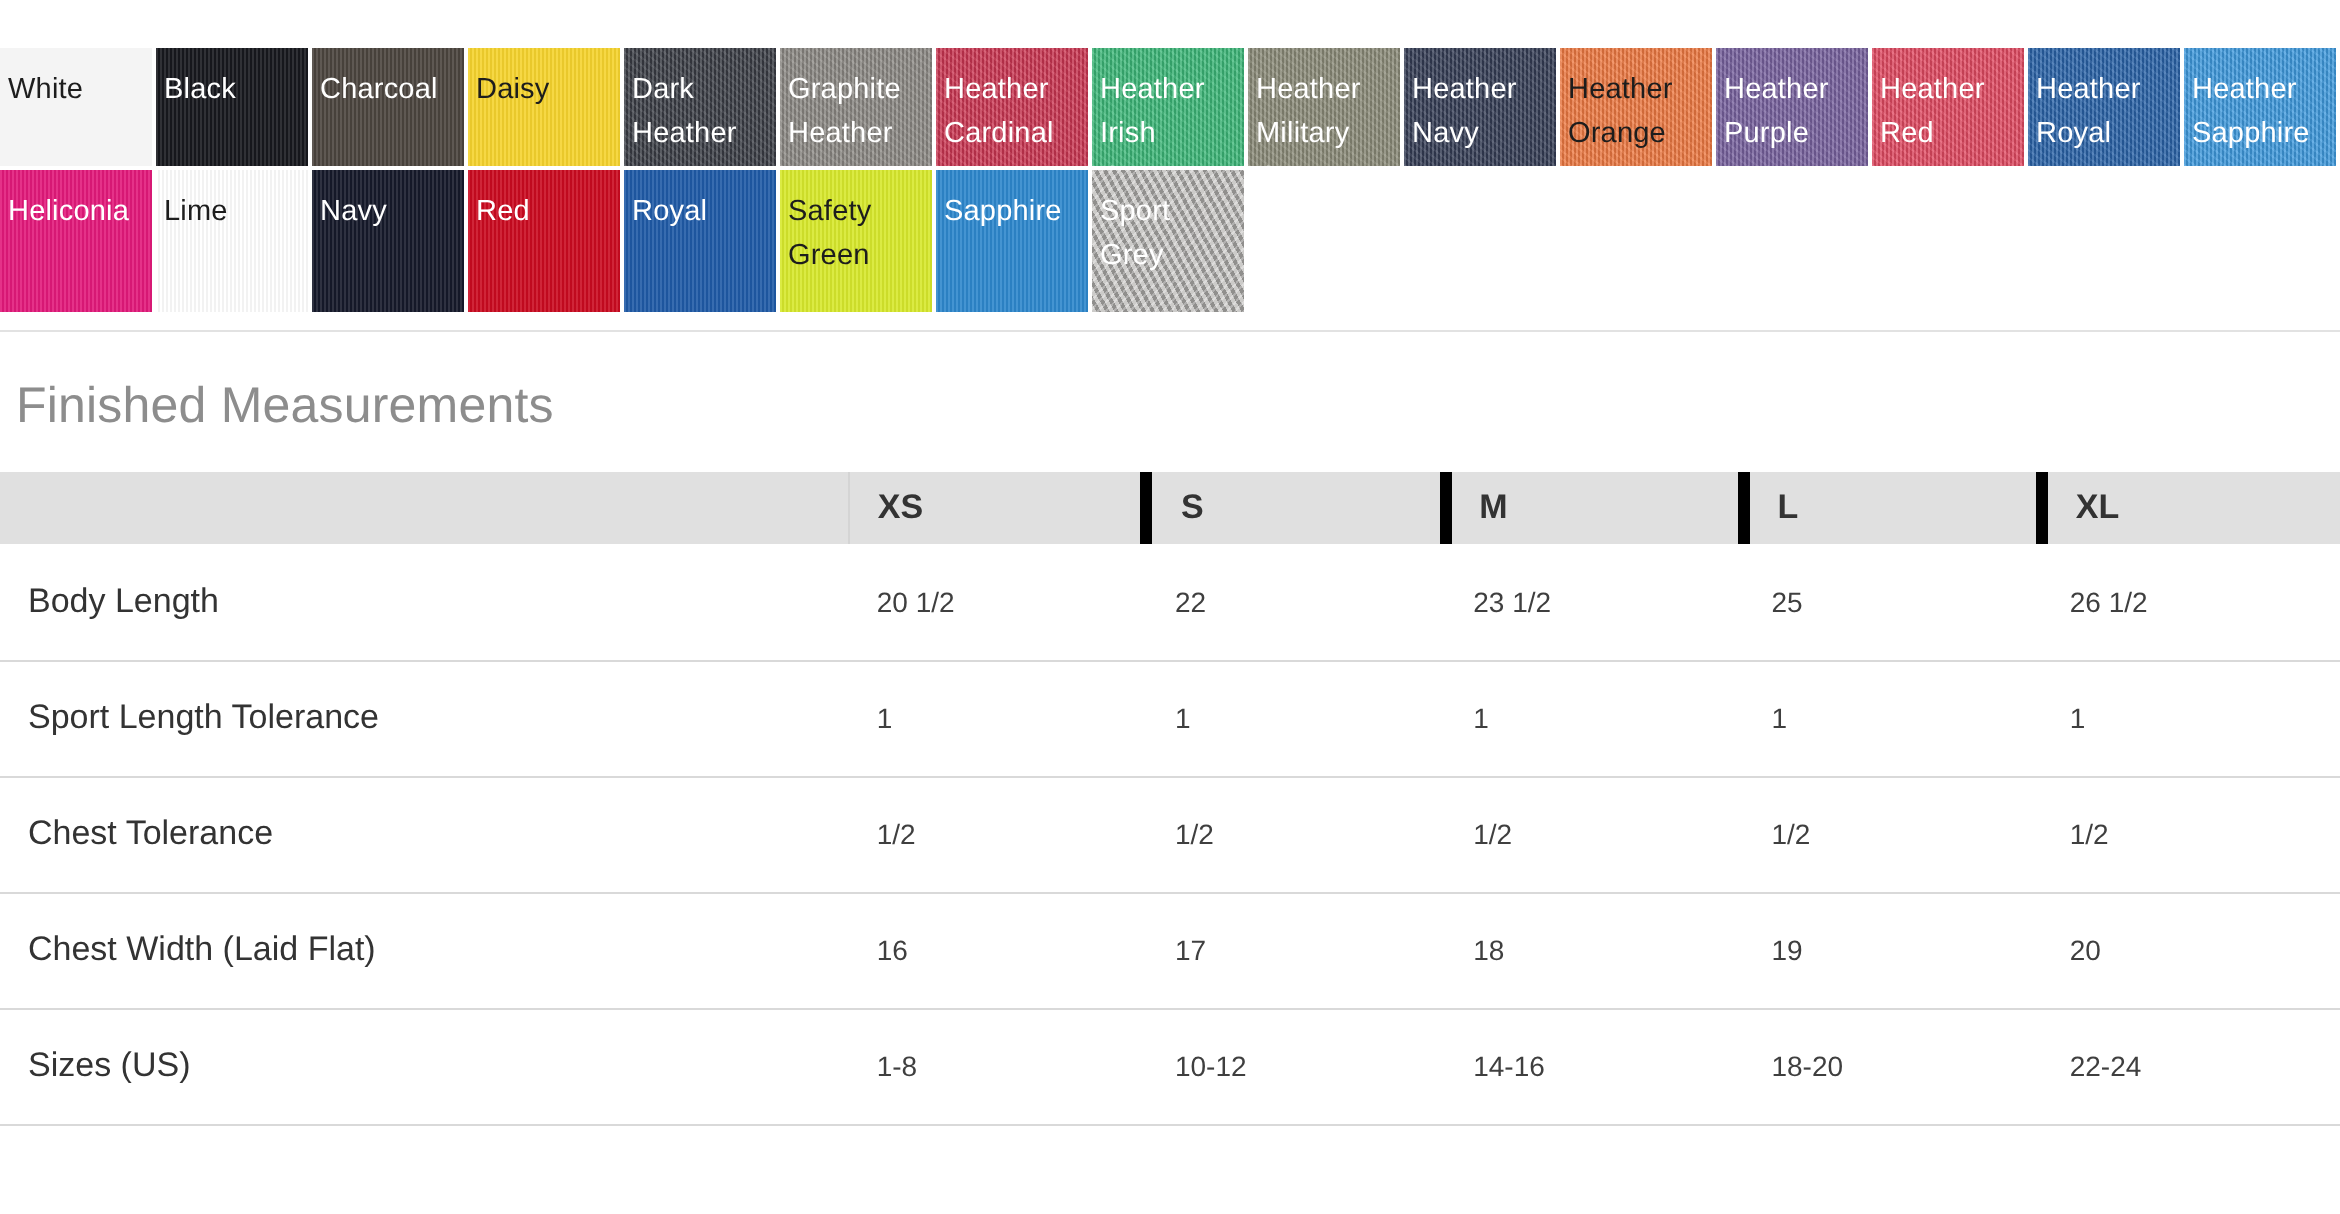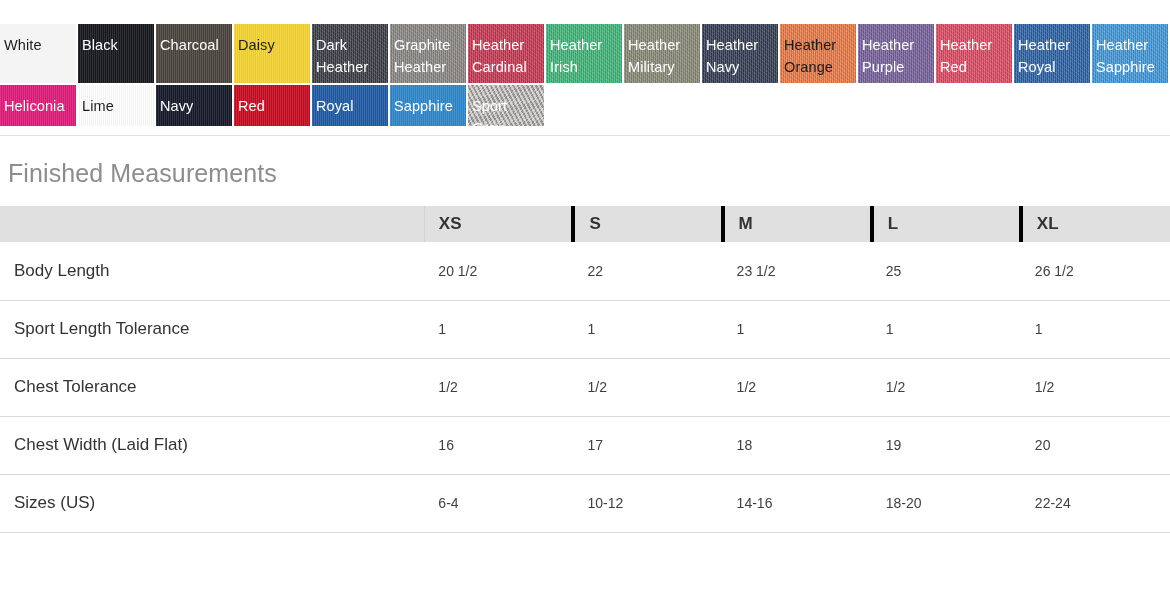--- a/index.html
+++ b/index.html
@@ -28,21 +28,21 @@
     border-radius: 16px;
   }
   .swatch {
     width: 76px;
     height: 59px;
     position: relative;
     overflow: hidden;
     flex: 0 0 76px;
     background-repeat: repeat;
   }
-  .swatch-row.second .swatch { height: 41px; }
+  .swatch-row.second .swatch { height: 71px; }
   .swatch-texture {
     position: absolute;
     inset: 0;
     pointer-events: none;
     opacity: .5;
     background-image:
       repeating-linear-gradient(90deg,
         rgba(255,255,255,.22) 0px,
         rgba(255,255,255,.22) 1px,
         rgba(0,0,0,.10) 1px,
@@ -119,21 +119,21 @@
     font-size: 14px;
     color: #3f3f3f;
   }
   #measurements-table thead th {
     background: #e0e0e0;
     font-weight: bold;
     font-size: 17px;
     color: #333333;
     height: 36px;
     padding: 0 0 0 14px;
-    border-right: 4px solid #000000;
+    border-right: 6px solid #000000;
   }
   #measurements-table thead th:last-child { border-right: none; }
   #measurements-table thead th.rowhead {
     border-right: 1px solid #d4d4d4;
   }
   #measurements-table tbody td {
     height: 58px;
     padding: 0 0 0 14px;
     border-bottom: 1px solid #d9d9d9;
     vertical-align: middle;
@@ -240,20 +240,25 @@
         <span class="swatch-texture"></span>
         <span class="swatch-label" style="color: rgb(255, 255, 255);">Navy</span>
       </div>
       <div class="swatch" style="background: rgb(202, 10, 32);">
         <span class="swatch-texture"></span>
         <span class="swatch-label" style="color: rgb(255, 255, 255);">Red</span>
       </div>
       <div class="swatch" style="background: rgb(31, 90, 166);">
         <span class="swatch-texture"></span>
         <span class="swatch-label" style="color: rgb(255, 255, 255);">Royal</span>
+      </div>
+      <div class="swatch" style="background: rgb(215, 232, 44);">
+        <span class="swatch-texture"></span>
+        <span class="swatch-label" style="color: rgb(29, 29, 29);">Safety
+Green</span>
       </div>
       <div class="swatch" style="background: rgb(45, 135, 204);">
         <span class="swatch-texture"></span>
         <span class="swatch-label" style="color: rgb(255, 255, 255);">Sapphire</span>
       </div>
       <div class="swatch" style="background: rgb(180, 178, 176);">
         <span class="swatch-texture grey"></span>
         <span class="swatch-label" style="color: rgb(255, 255, 255);">Sport
 Grey</span>
       </div>
@@ -311,20 +316,20 @@
       <tr>
         <td class="rowhead">Chest Width (Laid Flat)</td>
         <td>16</td>
         <td>17</td>
         <td>18</td>
         <td>19</td>
         <td>20</td>
       </tr>
       <tr>
         <td class="rowhead">Sizes (US)</td>
-        <td>6-4</td>
+        <td>1-8</td>
         <td>10-12</td>
         <td>14-16</td>
         <td>18-20</td>
         <td>22-24</td>
       </tr>
     </tbody>
 </table>
 
 </body></html>

